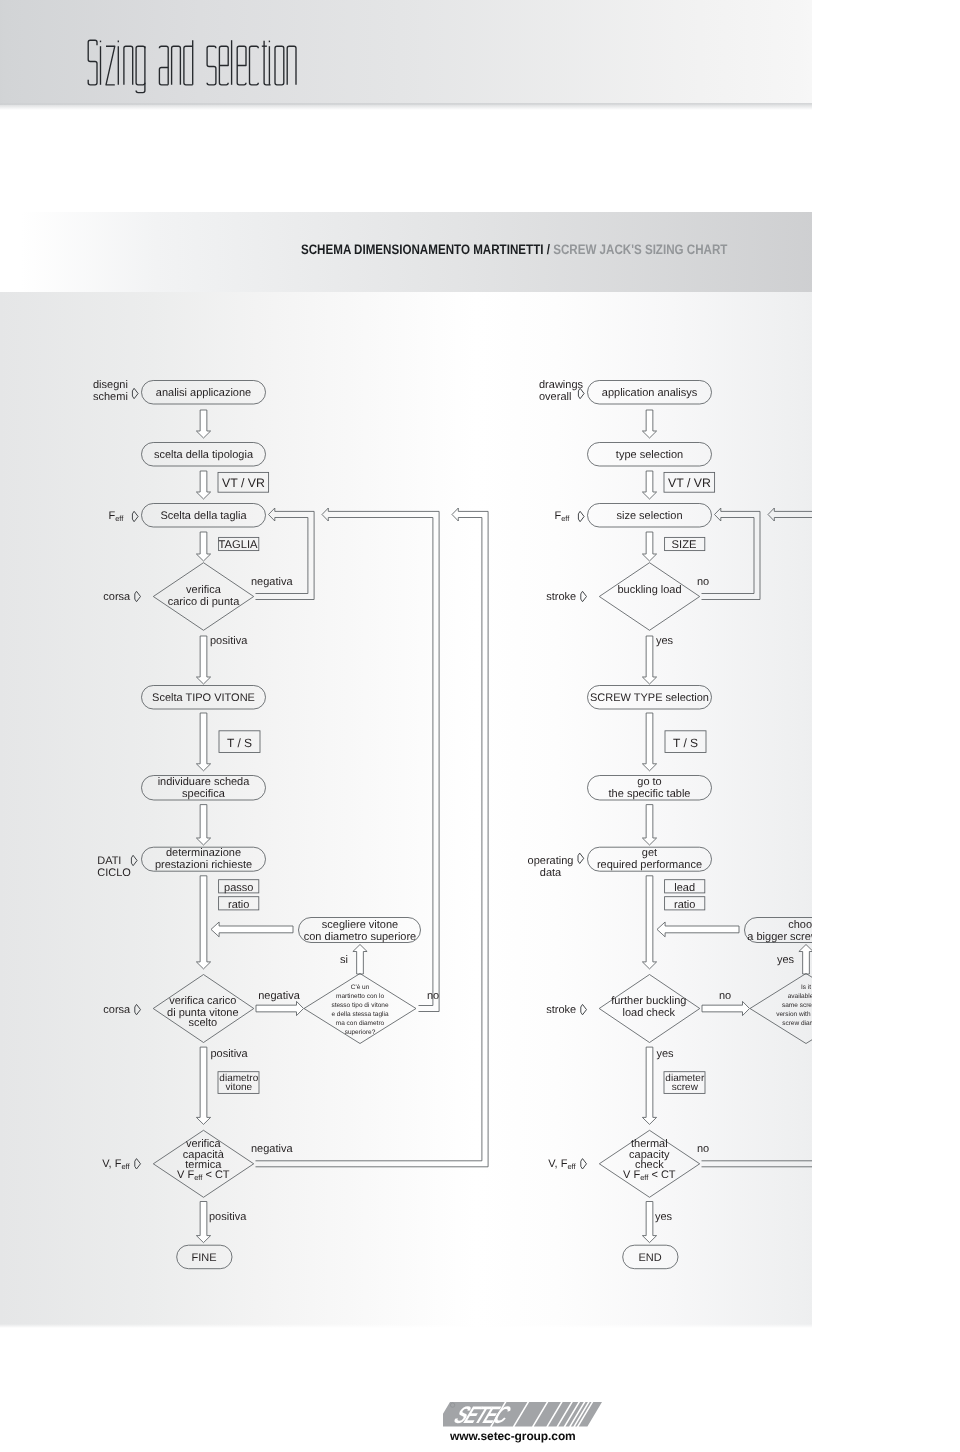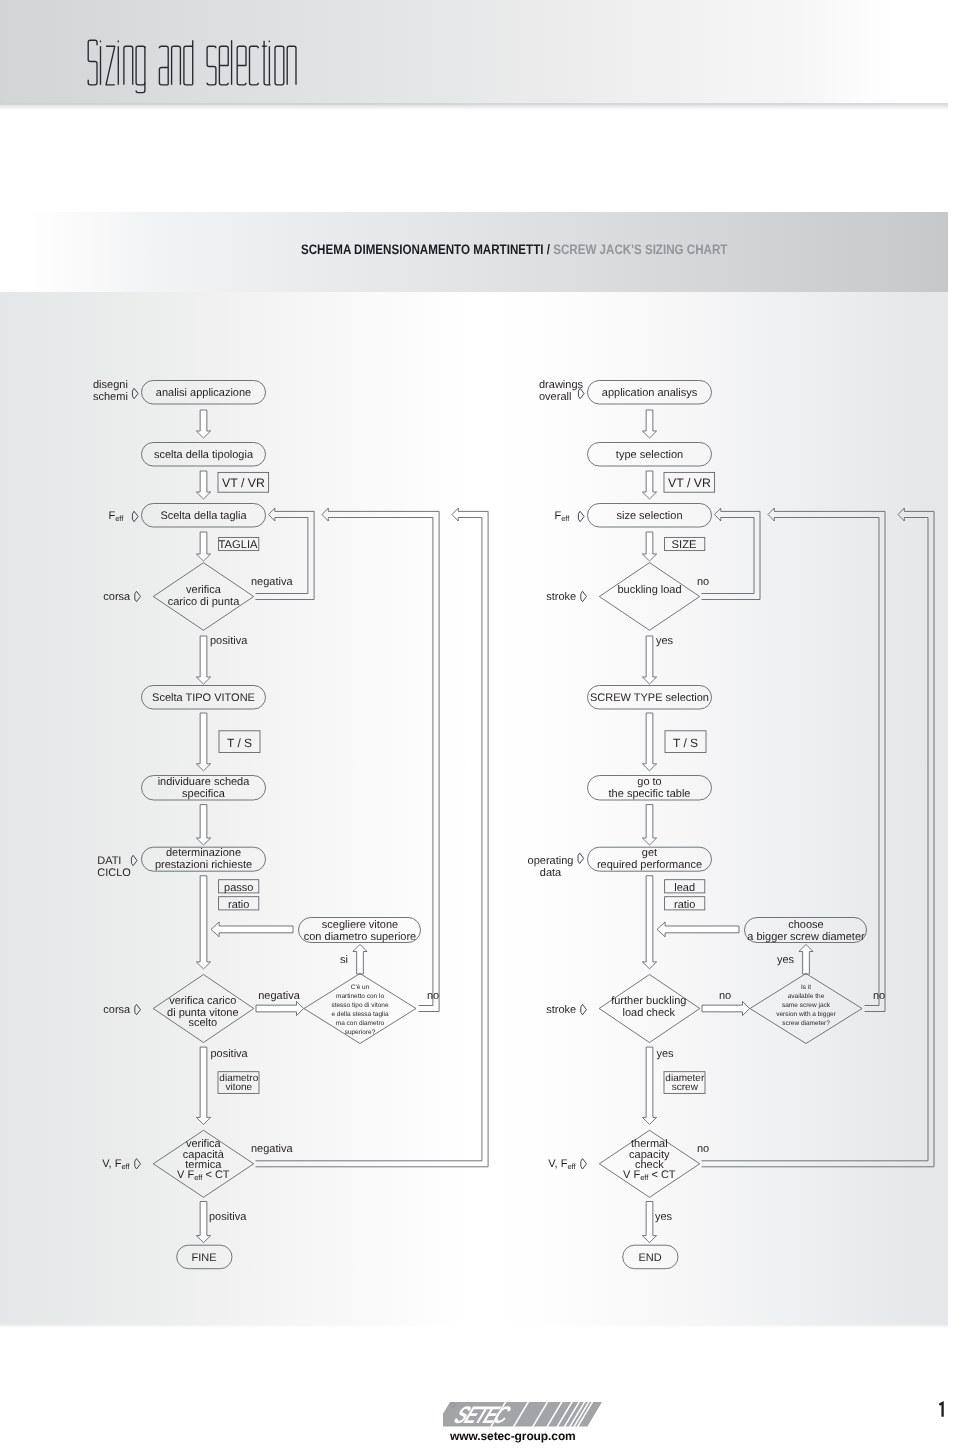--- a/index.html
+++ b/index.html
@@ -1,19 +1,19 @@
 <!DOCTYPE html>
 <html><head>
 <meta charset="utf-8">
 <title>Sizing and selection</title>
 <style>
   html,body{margin:0;padding:0;}
   body{width:960px;height:1452px;background:#fff;-webkit-font-smoothing:antialiased;text-rendering:geometricPrecision;
        font-family:"Liberation Sans",sans-serif;overflow:hidden;position:relative;}
-  .page{position:absolute;left:0;top:0;width:948px;height:1452px;overflow:hidden;}
+  .page{position:absolute;left:0;top:0;width:812px;height:1452px;overflow:hidden;}
 
   #header-band{position:absolute;left:0;top:0;width:960px;height:105px;
     background:linear-gradient(to right,#d1d3d5 0%,#d2d4d6 0.5%,#dcdddf 20.8%,#e4e5e6 41.7%,#f2f2f2 72.9%,#f6f6f6 83.3%,#ffffff 93.5%,#ffffff 100%);}
   #header-fade{position:absolute;left:0;top:103px;width:960px;height:7px;
     background:linear-gradient(to bottom,rgba(206,208,210,0.9),rgba(255,255,255,0));}
   
   #page-title-text{position:absolute;left:88px;top:40px;width:210px;height:46px;
     font-size:1px;color:transparent;overflow:hidden;white-space:nowrap;}
 
   #schema-band{position:absolute;left:0;top:212px;width:960px;height:80px;

